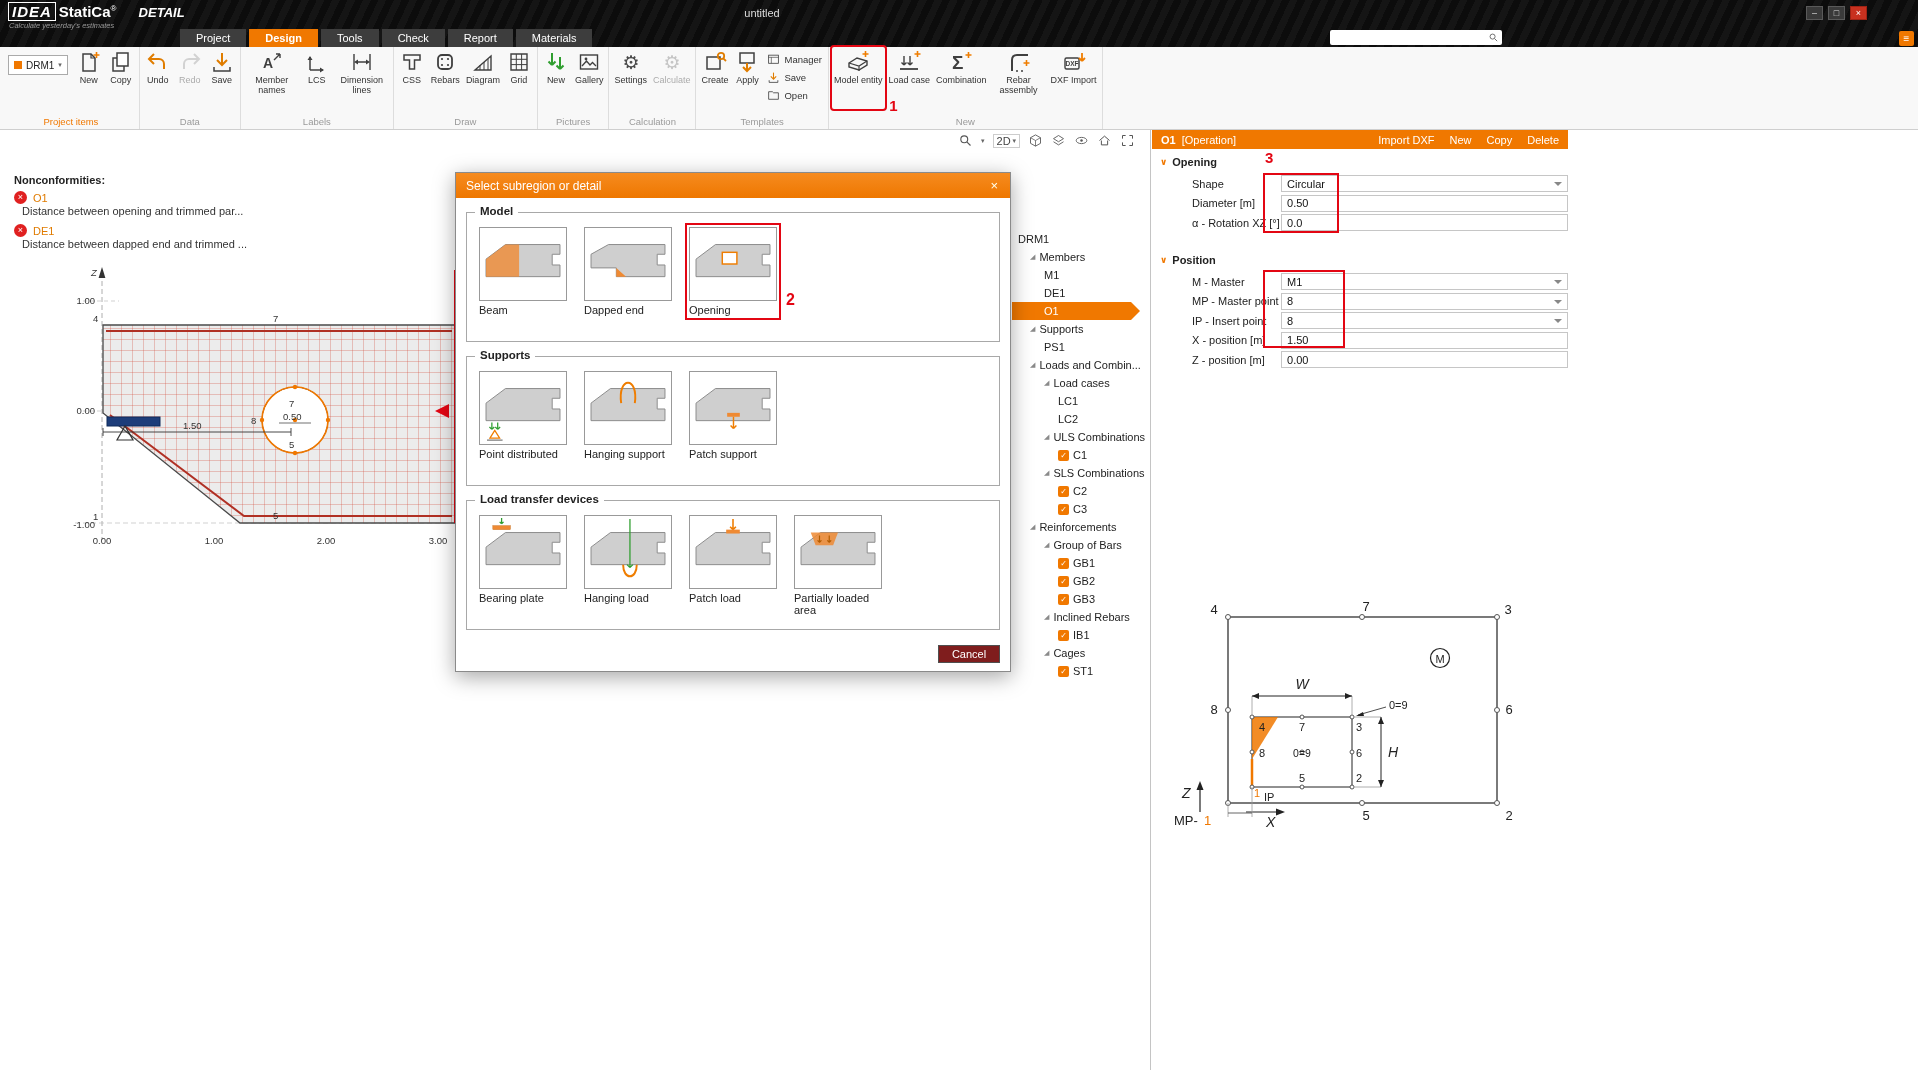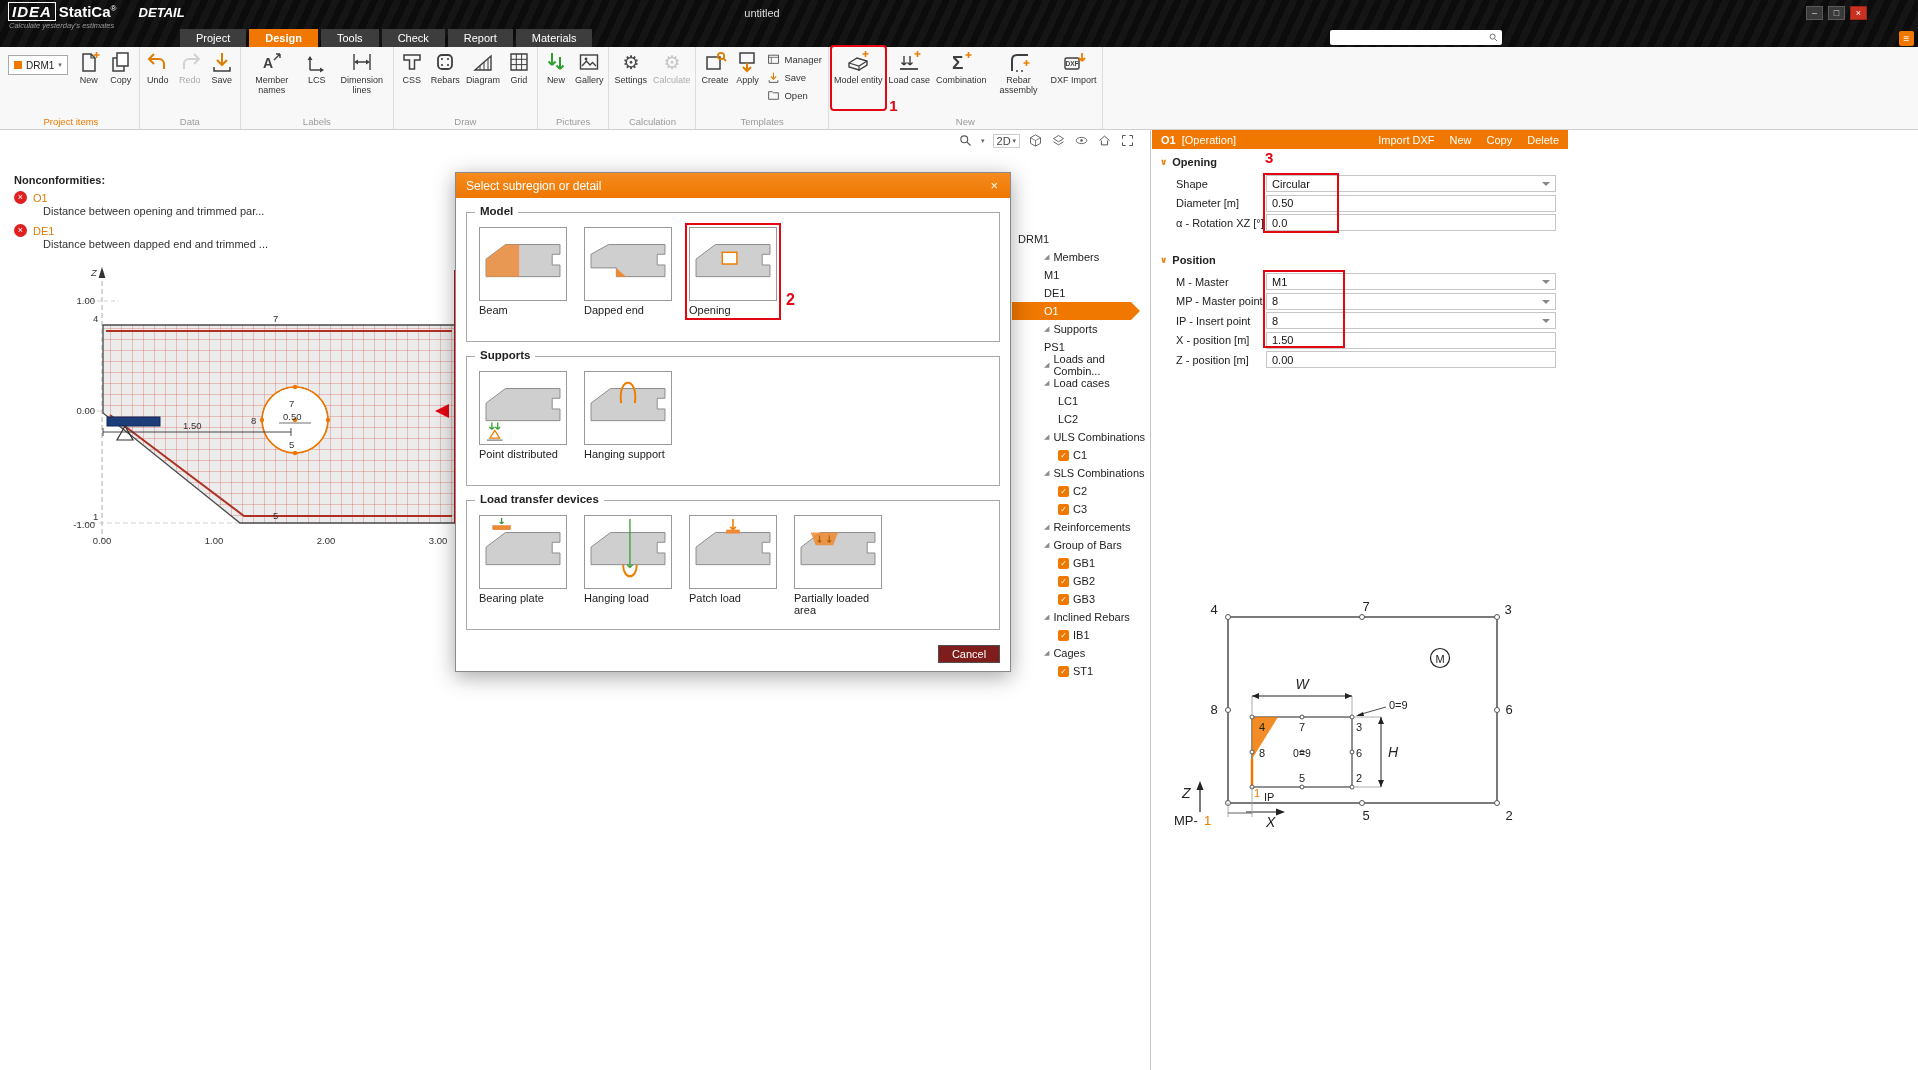--- a/index.html
+++ b/index.html
@@ -59,33 +59,33 @@
   
   #canvas{position:absolute;left:0;top:130px;width:1150px;height:940px;background:#fff;overflow:hidden}
   .vdiv{position:absolute;left:1150px;top:130px;width:1px;height:940px;background:#c4c4c4}
   .nonconf{position:absolute;left:14px;top:44px;font-size:11px}
   .nc-title{font-weight:bold;margin-bottom:5px}
   .nc-item{margin-bottom:7px}
   .nc-head{display:flex;align-items:center;gap:6px}
   .nc-icon{width:13px;height:13px;border-radius:50%;background:#e02020;color:#fff;font-size:9px;
     display:flex;align-items:center;justify-content:center;line-height:1}
   .nc-code{color:#e07b00}
-  .nc-text{margin-left:29px;color:#333;margin-top:1px}
+  .nc-text{margin-left:8px;color:#333;margin-top:1px}
   .cv-tools{position:absolute;left:958px;top:3px;display:flex;align-items:center;gap:8px;color:#444}
   .cv-tools svg{width:15px;height:15px}
   .cv-mode{font-size:11px;border:1px solid #ccc;padding:0 3px;background:#fff;display:flex;align-items:center;gap:2px}
   .cv-draw{position:absolute;left:55px;top:0;width:420px;height:425px}
   .cvt{font-size:9.5px;fill:#333}
   .ital{font-style:italic}
 
   
   .tree{position:absolute;left:1012px;top:100px;width:138px}
   .tree-item{position:relative;height:18px;display:flex;align-items:center;font-size:11px;color:#222}
   .tree-item.lvl0{padding-left:6px}
-  .tree-item.lvl1{padding-left:32px}
+  .tree-item.lvl1{padding-left:18px}
   .tree-item.lvl2{padding-left:32px}
   .tree-item.lvl3{padding-left:46px}
   .t-exp{display:none;font-size:7px;color:#8a8a8a;margin-right:4px}
   .tree-item.expander .t-exp{display:inline-block}
   .t-chk{display:none;width:11px;height:11px;background:#f07800;border-radius:2px;color:#fff;font-size:8px;
     line-height:11px;text-align:center;margin-right:4px}
   .tree-item.checked .t-chk{display:inline-block}
   .tree-item.selected{background:#f07800;color:#fff;width:128px;
     clip-path:polygon(0 0,calc(100% - 9px) 0,100% 50%,calc(100% - 9px) 100%,0 100%)}
 
@@ -112,21 +112,21 @@
   #props{position:absolute;left:1152px;top:130px;width:766px;height:940px;background:#fff}
   .props-head{position:absolute;left:0;top:0;width:416px;height:19px;background:#f07800;color:#fff;
     font-size:11px;display:flex;align-items:center;padding:0 9px;gap:6px}
   .ph-title{font-weight:bold}
   .ph-actions{margin-left:auto;display:flex;gap:15px}
   .psec{position:absolute;left:0;width:416px}
   .psec1{top:20px}
   .psec2{top:118px}
   .psec-title{display:flex;align-items:center;gap:5px;height:24px;font-weight:bold;font-size:11px;padding-left:8px}
   .sec-chev{color:#f07800;font-size:9px;font-weight:bold}
-  .prow{display:flex;align-items:center;height:19.5px;padding-left:24px}
+  .prow{display:flex;align-items:center;height:19.5px;padding-left:40px}
   .plabel{width:90px;font-size:11px;color:#222}
   .pfield{position:relative;width:290px;height:17px;border:1px solid #c6c6c6;background:#fff;font-size:11px;
     display:flex;align-items:center;padding:0 5px;color:#111}
   .prow.select .pfield::after{content:"";position:absolute;right:5px;top:6px;
     border:4px solid transparent;border-top-color:#888}
   .mpdiag{position:absolute;left:8px;top:455px;width:420px;height:270px}
   .mpt{font-size:13px;fill:#222}
   .mpt-s{font-size:11px;fill:#222}
   .mpt-l{font-size:14px;fill:#222;font-style:italic}
   .orange-f{fill:#f07800}
@@ -1087,20 +1087,27 @@
 
 
         <div class="card" data-interactable="true">
           <svg class="thumb" data-interactable="false">
               <use href="#thumb-hanging-support"></use>
             </svg>
           <div class="card-label" data-interactable="false">Hanging support</div>
           <span class="step-badge" data-interactable="false"></span>
         </div>
 
+        <div class="card" data-interactable="true">
+          <svg class="thumb" data-interactable="false">
+              <use href="#thumb-patch-support"></use>
+            </svg>
+          <div class="card-label" data-interactable="false">Patch support</div>
+          <span class="step-badge" data-interactable="false"></span>
+        </div>
       </div>
     </div>
     <div class="groupbox">
       <span class="gb-title" data-interactable="false">Load transfer devices</span>
       <div class="cards">
         <div class="card" data-interactable="true">
           <svg class="thumb" data-interactable="false">
               <use href="#thumb-bearing-plate"></use>
             </svg>
           <div class="card-label" data-interactable="false">Bearing plate</div>

